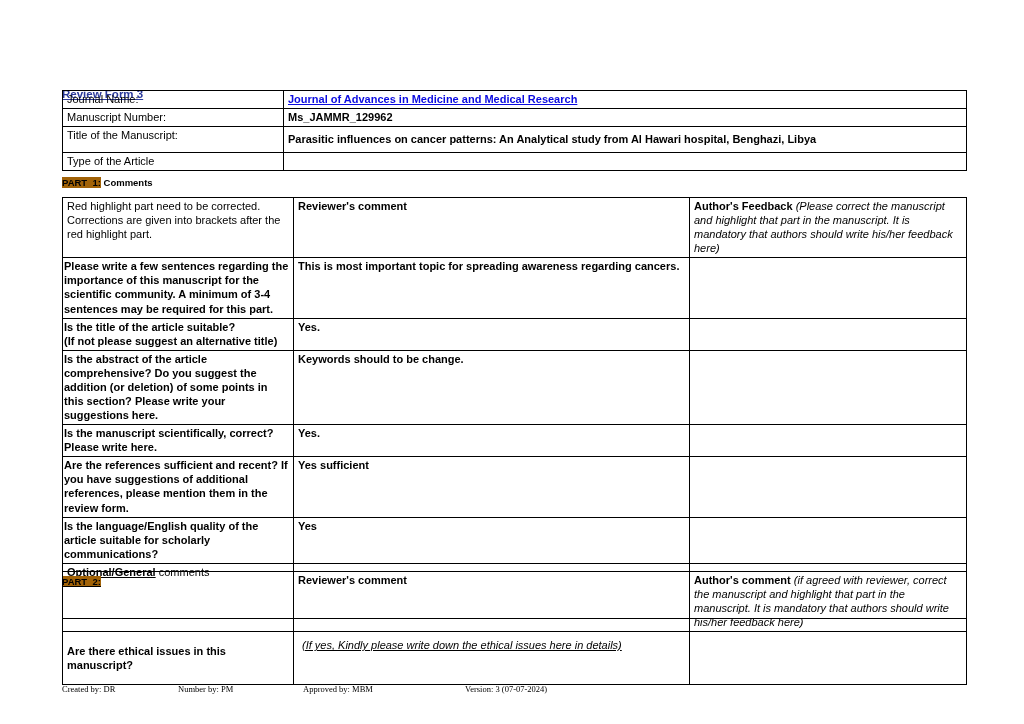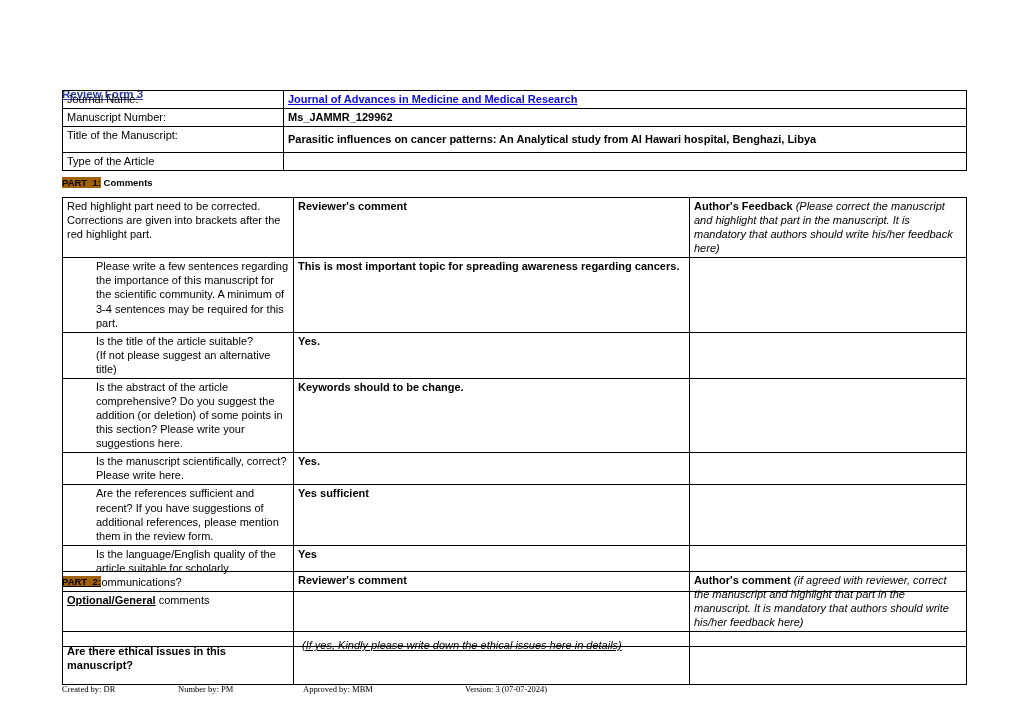--- a/index.html
+++ b/index.html
@@ -44,22 +44,22 @@
   .undl   { text-decoration: underline; text-align: center; }
 
   .link {
     color: #0b0be0;
     font-weight: bold;
     text-decoration: underline;
     cursor: pointer;
   }
   .cell-center-v { vertical-align: middle; }
   .q {
-    font-weight: normal;
-    padding-left: 33px;
+    font-weight: bold;
+    padding-left: 1px;
     white-space: pre-line;
   }
   .rc { font-weight: bold; }
   .section-label {
     position: absolute;
     left: 62px;
     font-size: 9.5px;
     font-weight: bold;
   }
   .hl {

